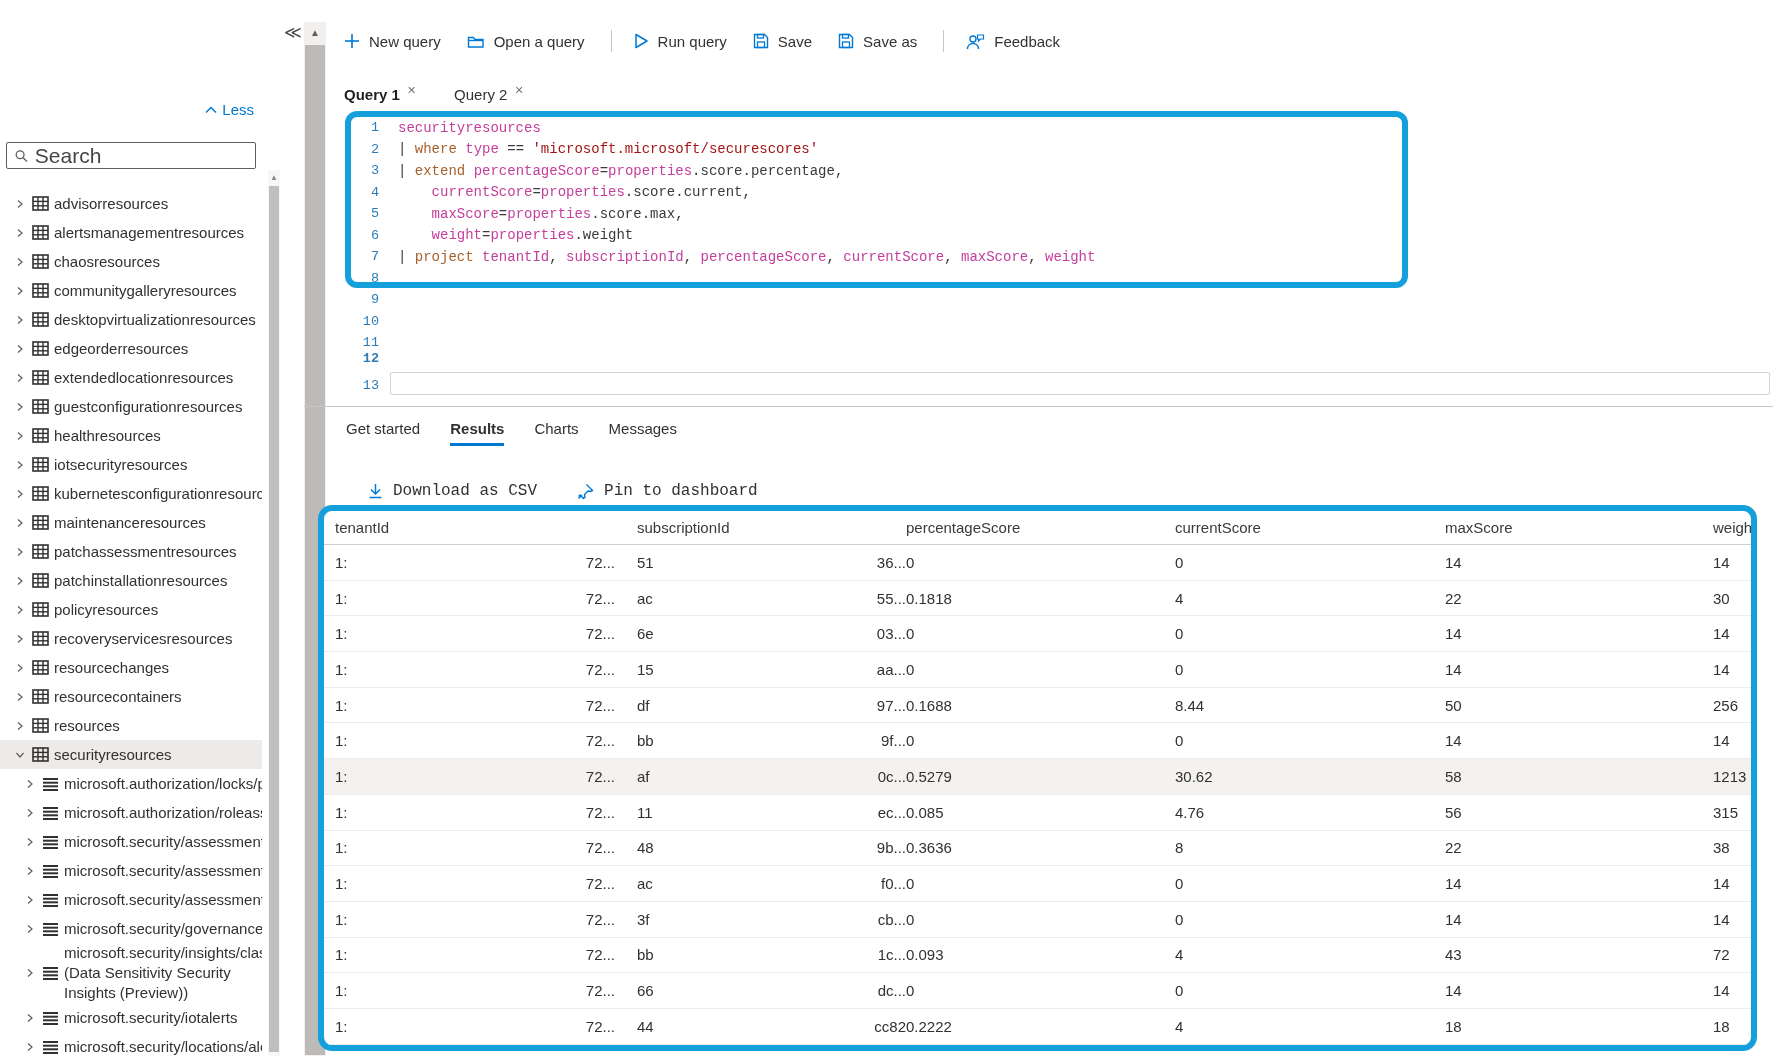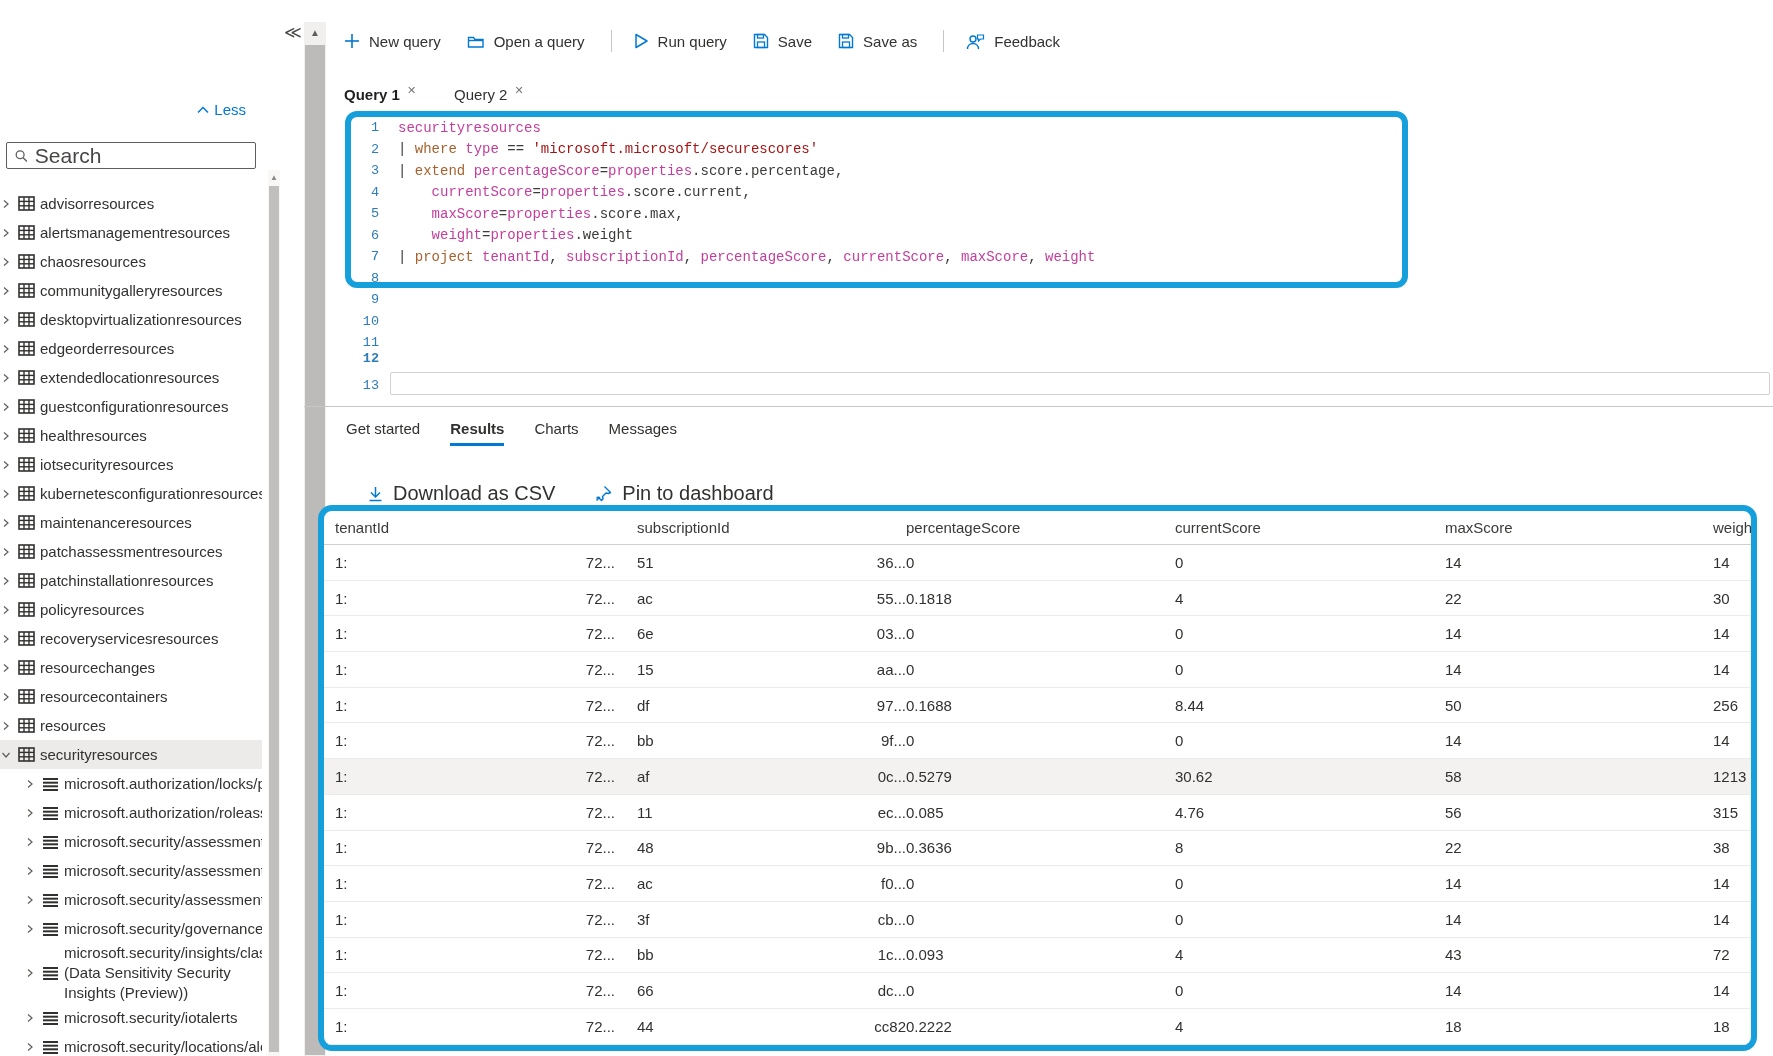--- a/index.html
+++ b/index.html
@@ -1,29 +1,29 @@
 <!DOCTYPE html>
 <html><head>
 <meta charset="utf-8">
 <style>
   * { margin:0; padding:0; box-sizing:border-box; }
   html,body { width:1773px; height:1056px; overflow:hidden; background:#fff;
     font-family:"Liberation Sans", sans-serif; color:#323130; }
 
   
   .sidebar { position:absolute; left:0; top:0; width:262px; height:1056px; background:#fff; }
-  .less-link { position:absolute; top:101px; right:16px; color:#0078D4; font-size:15px;
+  .less-link { position:absolute; top:101px; right:8px; color:#0078D4; font-size:15px;
     display:flex; align-items:center; gap:5px; cursor:pointer; }
   .searchbox { position:absolute; top:142px; left:6px; width:250px; height:27px;
     border:1px solid #605E5C; border-radius:2px; display:flex; align-items:center; padding:0 8px; gap:7px; background:#fff; }
   .searchbox input { border:none; outline:none; font-size:21px; width:100%; color:#323130;
     font-family:"Liberation Sans", sans-serif; }
   .searchbox input::placeholder { color:#484644; }
   .tree { position:absolute; top:189px; left:0; width:262px; }
-  .trow { height:29px; display:flex; align-items:center; padding-left:0; gap:5px;
+  .trow { height:29px; display:flex; align-items:center; padding-left:14px; gap:5px;
     font-size:15px; white-space:nowrap; overflow:hidden; cursor:pointer; }
   .trow.sub { padding-left:24px; }
   .trow.sel { background:#EDEBE9; }
   .trow .lbl { overflow:hidden; white-space:pre; }
   .trow.multi { height:60px; align-items:center; }
   .trow.multi .lbl { line-height:20px; font-size:15px; }
   .chev { flex:0 0 12px; display:flex; align-items:center; justify-content:center; color:#605E5C; }
   .icn { flex:0 0 18px; display:flex; align-items:center; justify-content:center; }
 
   
@@ -63,21 +63,21 @@
   .curline { position:absolute; left:60px; right:3px; top:258px; height:23px;
     border:1px solid #D4D2D0; border-radius:2px; }
 
   .hdiv { position:absolute; top:406px; left:-26px; right:0; height:1px; background:#C8C6C4; }
 
   .rtabs { position:absolute; top:420px; left:16px; display:flex; gap:30px; font-size:15px; }
   .rtab { position:relative; padding-bottom:9px; cursor:pointer; color:#323130;text-align:right; }
   .rtab.active { font-weight:700; }
   .rtab.active::after { content:""; position:absolute; left:0; right:0; bottom:0; height:3px; background:#0078D4; }
 
-  .ractions { position:absolute; top:482px; left:38px; display:flex; gap:40px; font-size:20px; }
+  .ractions { position:absolute; top:482px; left:38px; display:flex; gap:40px; font-size:16px;font-family:Liberation Mono, monospace; }
   .raction { display:flex; align-items:center; gap:10px; cursor:pointer; }
 
   
   .tablebox { position:absolute; top:505px; left:-12px; width:1439px; height:546px;
     border:6px solid #16A0DB; border-radius:14px; background:#fff; overflow:hidden; }
   .grid-row { display:grid; grid-template-columns:313px 269px 269px 270px 268px 1fr; align-items:center; }
   .thead { height:34px; border-bottom:1px solid #D2D0CE; font-size:15px; color:#3B3A39; }
   .thead > div { padding-left:0; white-space:nowrap; overflow:hidden; }
   .thead > div:first-child { padding-left:11px; }
   .rrow { height:35.7px; border-bottom:1px solid #EDEBE9; font-size:15px; color:#323130; cursor:pointer; }

